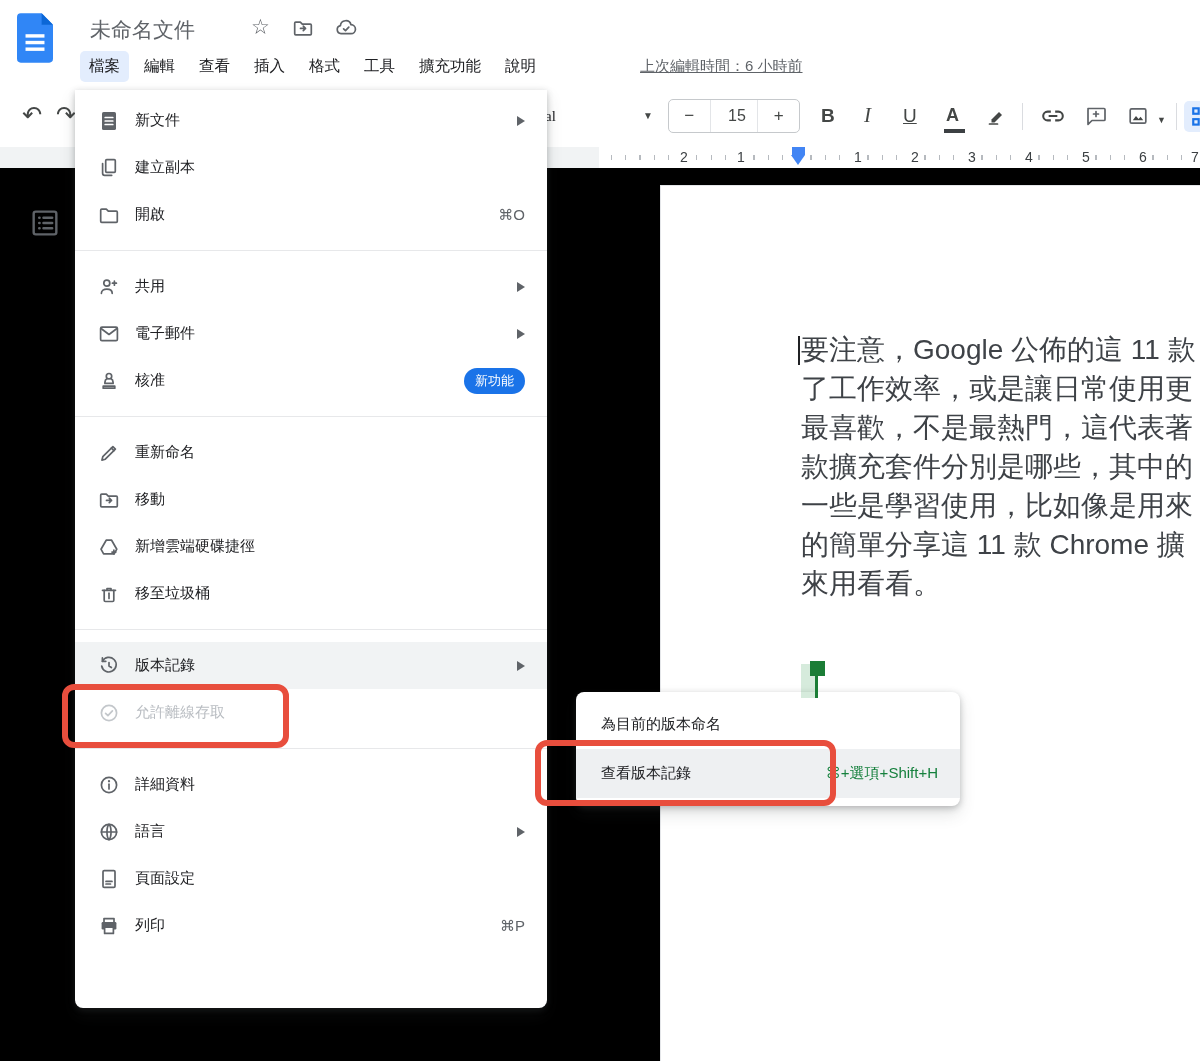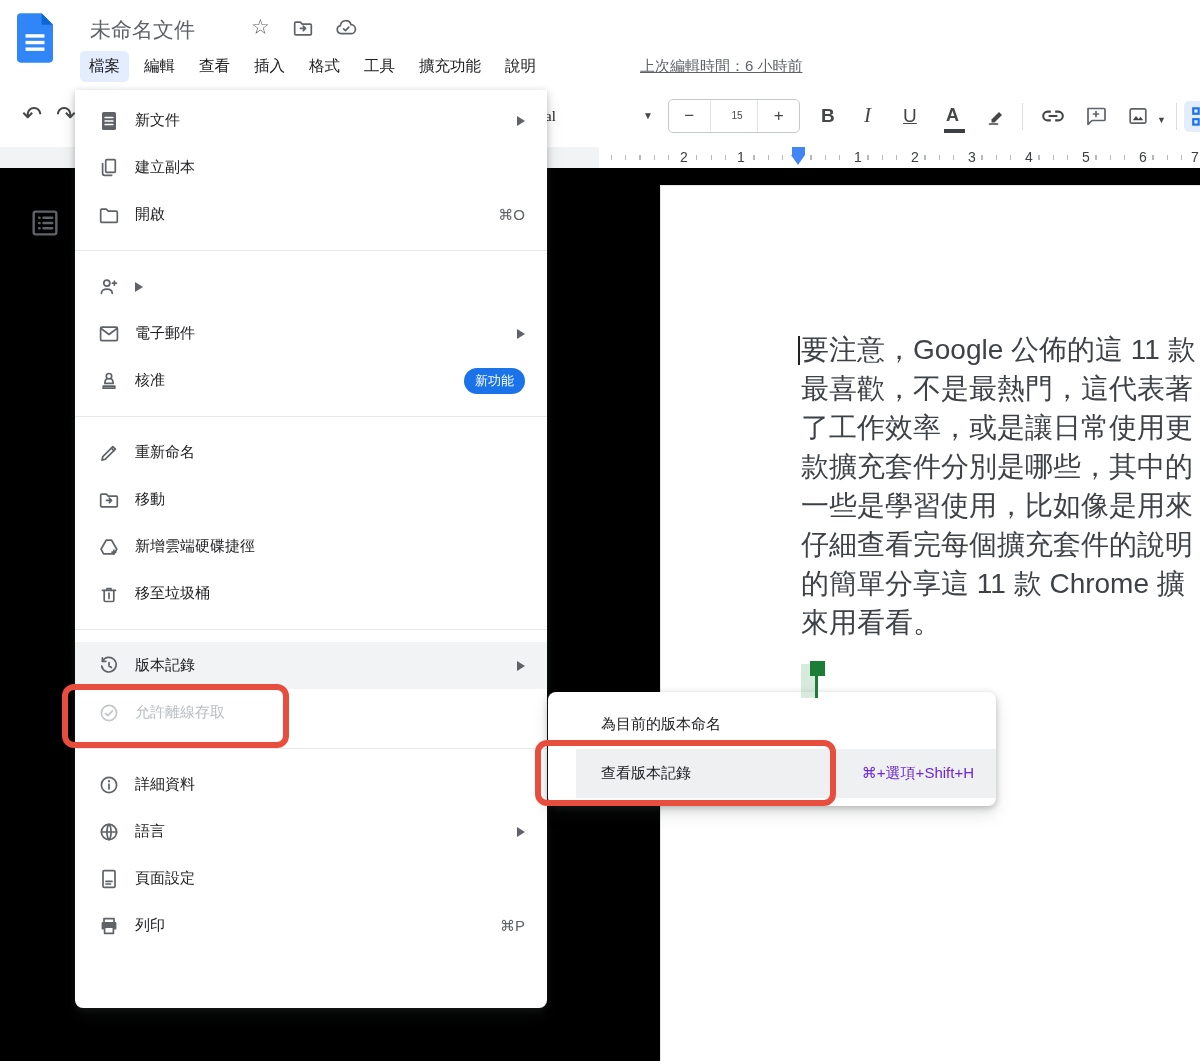--- a/index.html
+++ b/index.html
@@ -21,21 +21,21 @@
 
   
   .toolbar { position:absolute; left:0; top:85px; width:1200px; height:62px; background:#fff; }
   .tb { position:absolute; color:#444746; }
   .undo { left:22px; top:16px; font-size:24px; }
   .redo { left:56px; top:16px; font-size:24px; }
   .font-frag { left:545px; top:23px; font-size:15px; color:#202124;font-family:Liberation Serif, serif; }
   .font-caret { left:643px; top:25px; font-size:10px; color:#444746; }
   .size-group { position:absolute; left:668px; top:14px; width:132px; height:34px; border:1px solid #c6c9cc; border-radius:5px; display:flex; align-items:center; }
   .size-group .seg { flex:1; text-align:center; font-size:17px; color:#444746; }
-  .size-group .seg.val { font-size:10px; border-left:1px solid #e3e5e8; border-right:1px solid #e3e5e8; align-self:stretch; line-height:32px;padding-left:6px; }
+  .size-group .seg.val { font-size:16px; border-left:1px solid #e3e5e8; border-right:1px solid #e3e5e8; align-self:stretch; line-height:32px;padding-left:6px; }
   .fmt { font-size:19px; top:20px; }
   .b { left:821px; font-weight:bold; }
   .i { left:864px; font-style:italic; font-family:"Liberation Serif",serif; font-size:21px; top:18px;}
   .u { left:903px; text-decoration:underline; }
   .a { left:946px; font-weight:bold; font-size:18px; }
   .a-bar { position:absolute; left:944px; top:44px; width:21px; height:4px; background:#3c4043; }
   .tb-divider { position:absolute; top:18px; width:1px; height:27px; background:#dadce0; }
   .caret-sm { font-size:9px; top:30px; }
   .blue-chip { position:absolute; left:1184px; top:16px; width:30px; height:31px; background:#e3edfd; border-radius:5px; overflow:hidden; }
 
@@ -66,27 +66,27 @@
   .mrow.hl { background:#f1f3f4; }
   .mrow .micon { width:24px; height:24px; flex:0 0 24px; margin-right:14px; display:flex; align-items:center; justify-content:center; }
   .mrow .mlabel { font-size:15px; color:#202124; flex:1; white-space:nowrap; }
   .mrow.disabled .mlabel { color:#b9bdc2; }
   .mrow .mshortcut { font-size:15px; color:#5f6368; }
   .mrow .arrow { width:0; height:0; border-left:8px solid #5f6368; border-top:5.5px solid transparent; border-bottom:5.5px solid transparent; }
   .msep { height:1px; background:#e7e8ea; margin:12px 0; }
   .badge { background:#1a73e8; color:#fff; font-size:13px; padding:4px 11px; border-radius:13px; white-space:nowrap; }
 
   
-  .submenu-panel { position:absolute; left:548px; top:692px; width:448px; height:114px; background:#fff;
+  .submenu-panel { position:absolute; left:576px; top:692px; width:384px; height:114px; background:#fff;
     border-radius:8px; box-shadow:0 2px 6px rgba(60,64,67,.3),0 8px 16px rgba(60,64,67,.15);
-    z-index:20; padding-top:8px;padding-left:28px; }
+    z-index:20; padding-top:8px; }
   .srow { height:49px; display:flex; align-items:center; padding:0 22px 0 25px; }
   .srow.hl { background:#eef0f2; }
   .srow .slabel { font-size:15px; color:#202124; flex:1; white-space:nowrap; }
-  .srow .sshortcut { font-size:15px; color:#6d28d9; white-space:nowrap; }
+  .srow .sshortcut { font-size:15px; color:#15803d; white-space:nowrap; }
 
   
   .red-box { position:absolute; border:6px solid #e84e3d; border-radius:12px; z-index:50; }
   .red-box.one { left:62px; top:684px; width:227px; height:64px; }
   .red-box.two { left:535px; top:740px; width:301px; height:66px; }
 
   svg.ic { stroke:#5f6368; fill:none; stroke-width:1.7; stroke-linecap:round; stroke-linejoin:round; }
   .disabled svg.ic { stroke:#c3c7cb; }
 </style>
 </head>
@@ -189,25 +189,24 @@
 
   <div class="canvas">
     <svg class="ic outline-chip" width="34" height="34" viewBox="0 0 24 24">
       <rect x="4" y="4" width="16" height="16" rx="1.5"></rect>
       <path d="M8 8.3h.1M11 8.3h6M8 12h.1M11 12h6M8 15.7h.1M11 15.7h6" stroke-width="1.9"></path>
     </svg>
     <div class="page">
       <div class="text-cursor"></div>
       <div class="doc-text">
         <p>要注意，Google 公佈的這 11 款</p>
+        <p>了工作效率，或是讓日常使用更</p>
         <p>最喜歡，不是最熱門，這代表著</p>
-        <p>了工作效率，或是讓日常使用更</p>
         <p>款擴充套件分別是哪些，其中的</p>
         <p>一些是學習使用，比如像是用來</p>
-        <p>仔細查看完每個擴充套件的說明</p>
         <p>的簡單分享這 11 款 Chrome 擴</p>
         <p>來用看看。</p>
       </div>
     </div>
   </div>
   <div class="collab-sel"></div>
   <div class="collab-flag"></div>
   <div class="collab-stem"></div>
 
   <div class="menu-panel">
@@ -250,20 +249,21 @@
     <div class="msep"></div>
 
     <div class="mrow">
       <span class="micon">
         <svg class="ic" width="24" height="24" viewBox="0 0 24 24">
             <circle cx="9.8" cy="8.2" r="3"></circle>
             <path d="M4.4 18.3c0-2.7 2.4-4.2 5.4-4.2s5.4 1.5 5.4 4.2"></path>
             <path d="M17.4 6.2v4M15.4 8.2h4"></path>
           </svg>
       </span>
+      <span class="mlabel">共用</span>
       <span class="arrow"></span>
     </div>
 
     <div class="mrow">
       <span class="micon">
         <svg class="ic" width="24" height="24" viewBox="0 0 24 24">
             <rect x="3.6" y="5.2" width="16.8" height="13.4" rx="1.4"></rect>
             <path d="M4.4 6.8l7.6 5.7 7.6-5.7"></path>
           </svg>
       </span>

